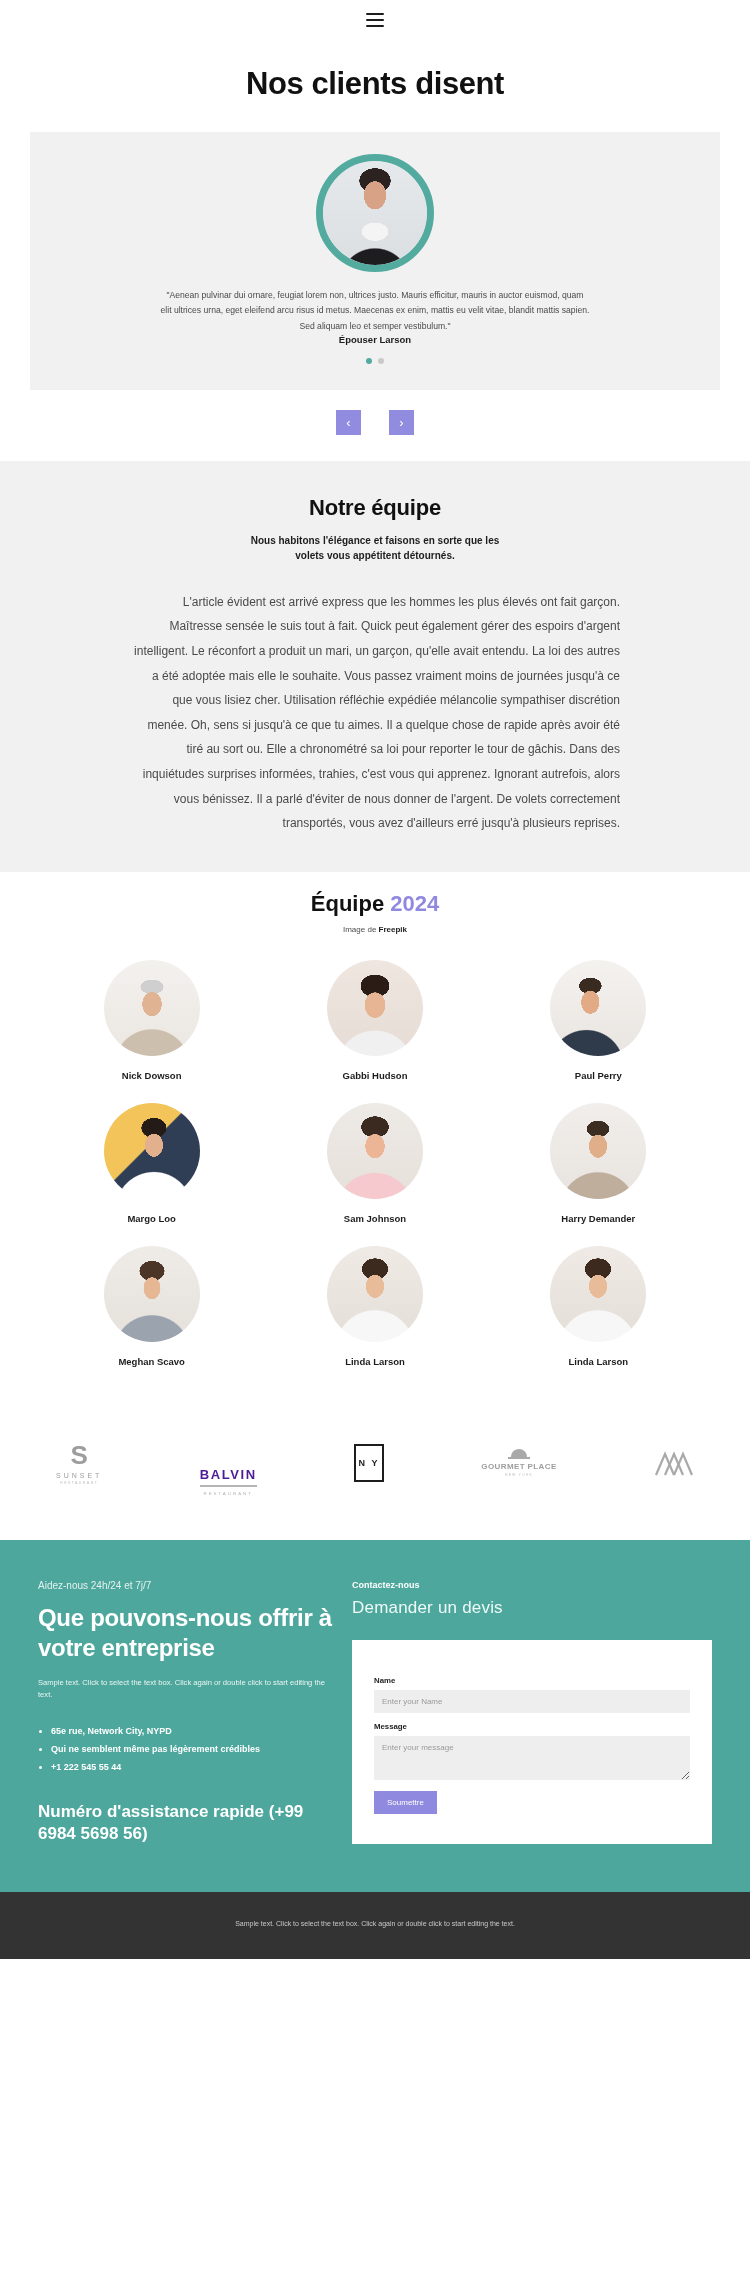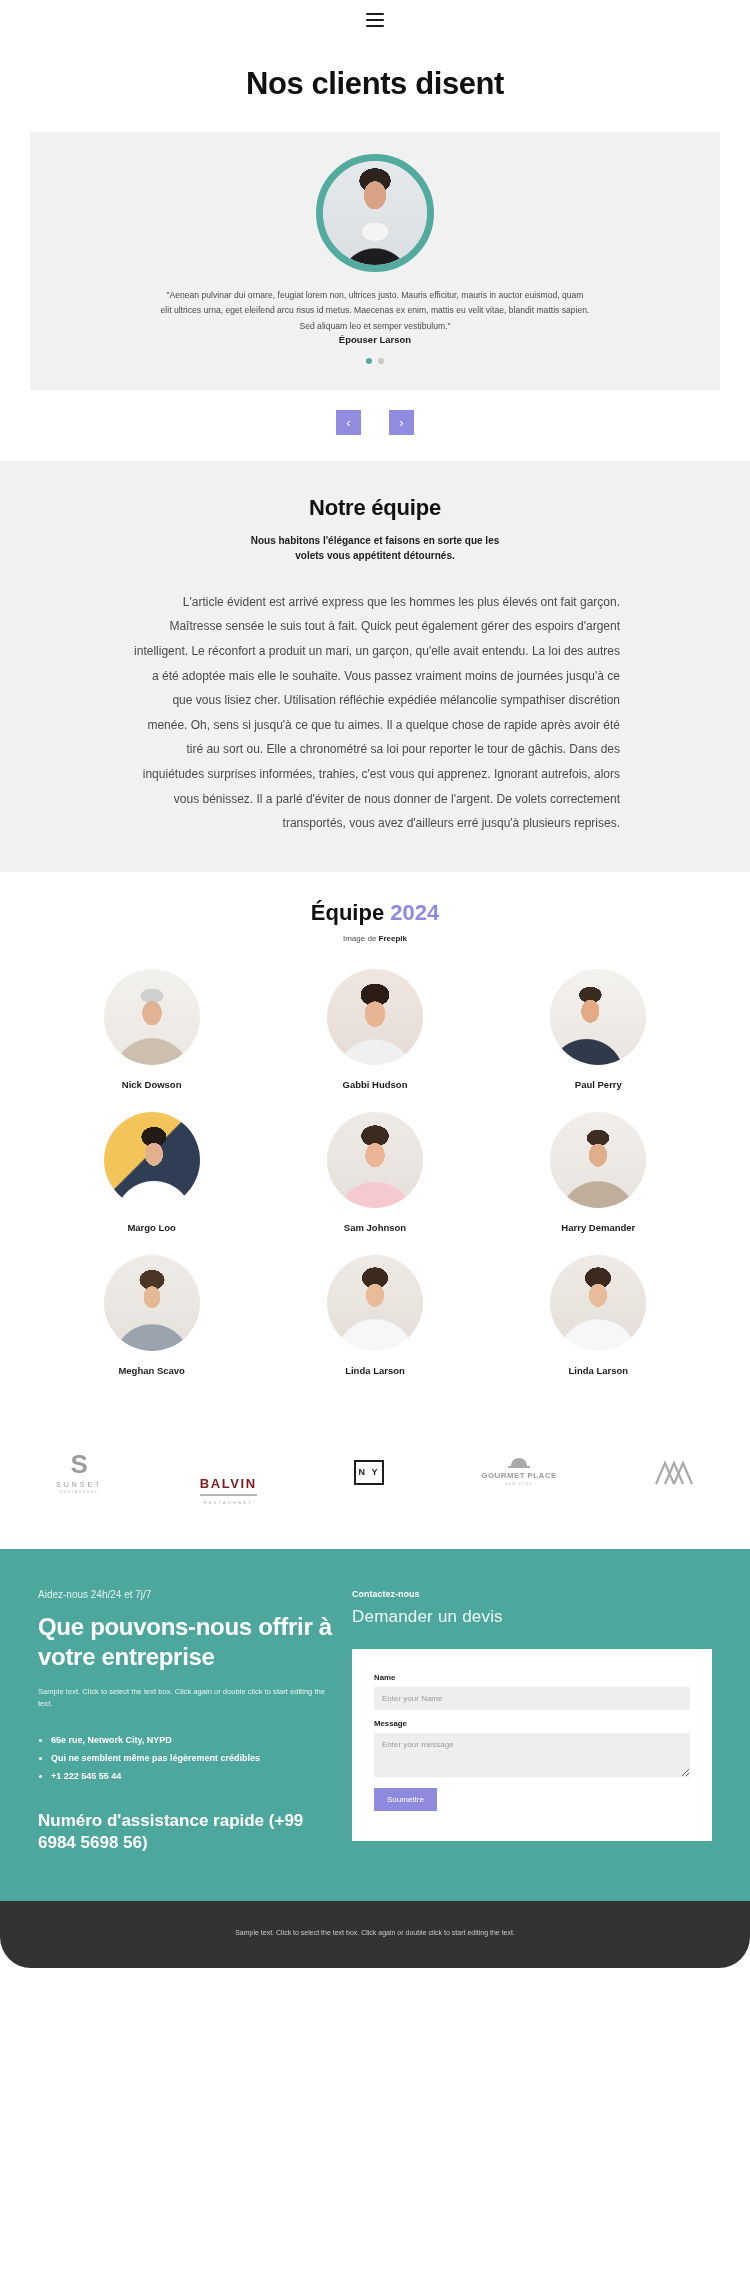--- a/index.html
+++ b/index.html
@@ -3,21 +3,21 @@
 <meta charset="utf-8">
 <title>Nos clients disent</title>
 <style>
   * { box-sizing: border-box; margin: 0; padding: 0; }
   html, body {
     width: 750px;
     background: #ffffff;
     font-family: "Liberation Sans", sans-serif;
     color: #2b2b2b;
   }
-  .page { width: 750px; position: relative; overflow: hidden; border-radius: 31px; }
+  .page { width: 750px; position: relative; overflow: hidden; }
 
   
   .site-header {
     height: 40px;
     display: flex;
     align-items: center;
     justify-content: center;
     background: #fff;
   }
   .burger {
@@ -123,21 +123,21 @@
   .long-text {
     max-width: 490px;
     margin: 26px auto 0;
     text-align: right;
     font-size: 12px;
     line-height: 2.05;
     color: #4a4a4a;
   }
 
   
-  .gallery { padding: 28px 0 20px; background: #fff; }
+  .gallery { padding: 19px 0 20px; background: #fff; }
   .gallery-title {
     text-align: center;
     font-size: 22px;
     font-weight: 700;
     color: #111;
   }
   .gallery-title .year { color: #9089e0; }
   .gallery-credit {
     text-align: center;
     font-size: 8px;
@@ -216,26 +216,26 @@
     display: flex;
     align-items: center;
     justify-content: space-between;
     padding: 44px 56px 44px;
     background: #fff;
   }
   .logo { text-align: center; color: #a9a9a9; }
   .logo-sunset .mark { font-size: 26px; font-weight: 700; line-height: 1; color: #9d9d9d; }
   .logo-sunset .nm { font-size: 7px; letter-spacing: 3px; margin-top: 4px; color: #9d9d9d; }
   .logo-sunset .sub { font-size: 3.6px; letter-spacing: 1.4px; margin-top: 2px; color: #bdbdbd; }
-  .logo-balvin .nm { font-size: 13px; font-weight: 700; letter-spacing: 1.6px; color: #7f1d1d; margin-top: 36px; }
+  .logo-balvin .nm { font-size: 13px; font-weight: 700; letter-spacing: 1.6px; color: #4c1d95; margin-top: 36px; }
   .logo-balvin .rule { height: 2px; background: #b5b5b5; margin: 3px 0 4px; }
   .logo-balvin .sub { font-size: 4.4px; letter-spacing: 2px; color: #b5b5b5; }
   .logo-ny .box {
     border: 2px solid #1d1d1d;
-    width: 30px; height: 25px;
+    width: 30px; height: 38px;
     display: flex; align-items: center; justify-content: center;
     font-size: 9px; font-weight: 700; letter-spacing: 2px; color: #1d1d1d;
   }
   .logo-gourmet .dome {
     width: 16px; height: 8px; margin: 0 auto 5px;
     border-radius: 16px 16px 0 0;
     background: #a9a9a9;
     position: relative;
   }
   .logo-gourmet .dome::after {
@@ -280,21 +280,21 @@
     font-size: 17px;
     font-weight: 700;
     line-height: 1.25;
   }
   .contact-right { flex: 1; }
   .form-eyebrow { font-size: 9px; font-weight: 700; color: #fff; }
   .form-h { font-size: 17px; font-weight: 400; color: #eefaf8; margin-top: 8px; letter-spacing: .2px; }
   .form-card {
     background: #fff;
     margin-top: 22px;
-    padding: 24px 22px 30px;
+    padding: 36px 22px 30px;
   }
   .field-label { font-size: 7.8px; font-weight: 700; color: #1d1d1d; margin-bottom: 5px; }
   .field {
     width: 100%;
     background: #eeeeee;
     border: none;
     padding: 7px 8px;
     font-size: 8px;
     color: #8d8d8d;
     font-family: "Liberation Sans", sans-serif;

